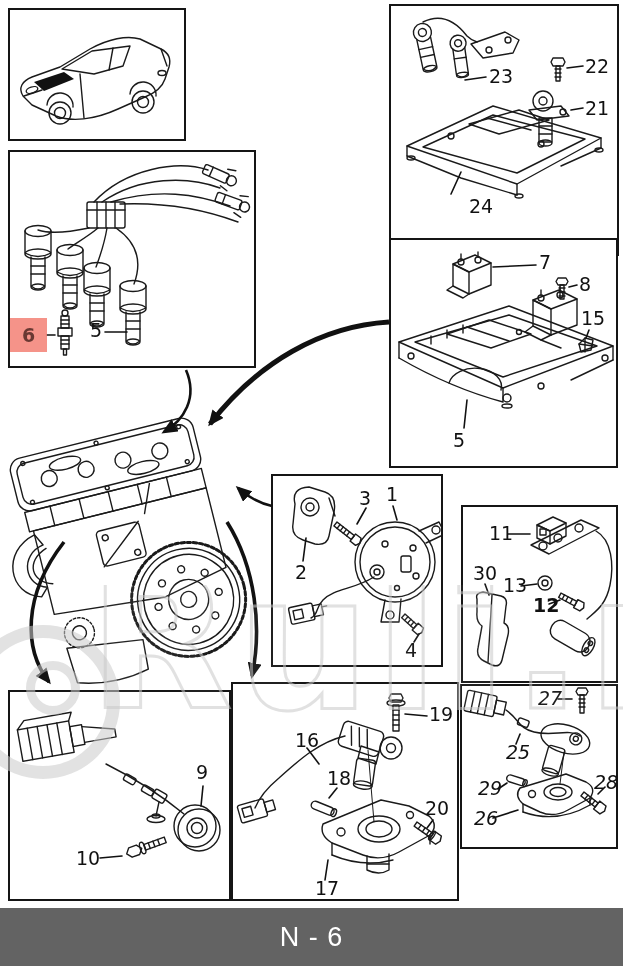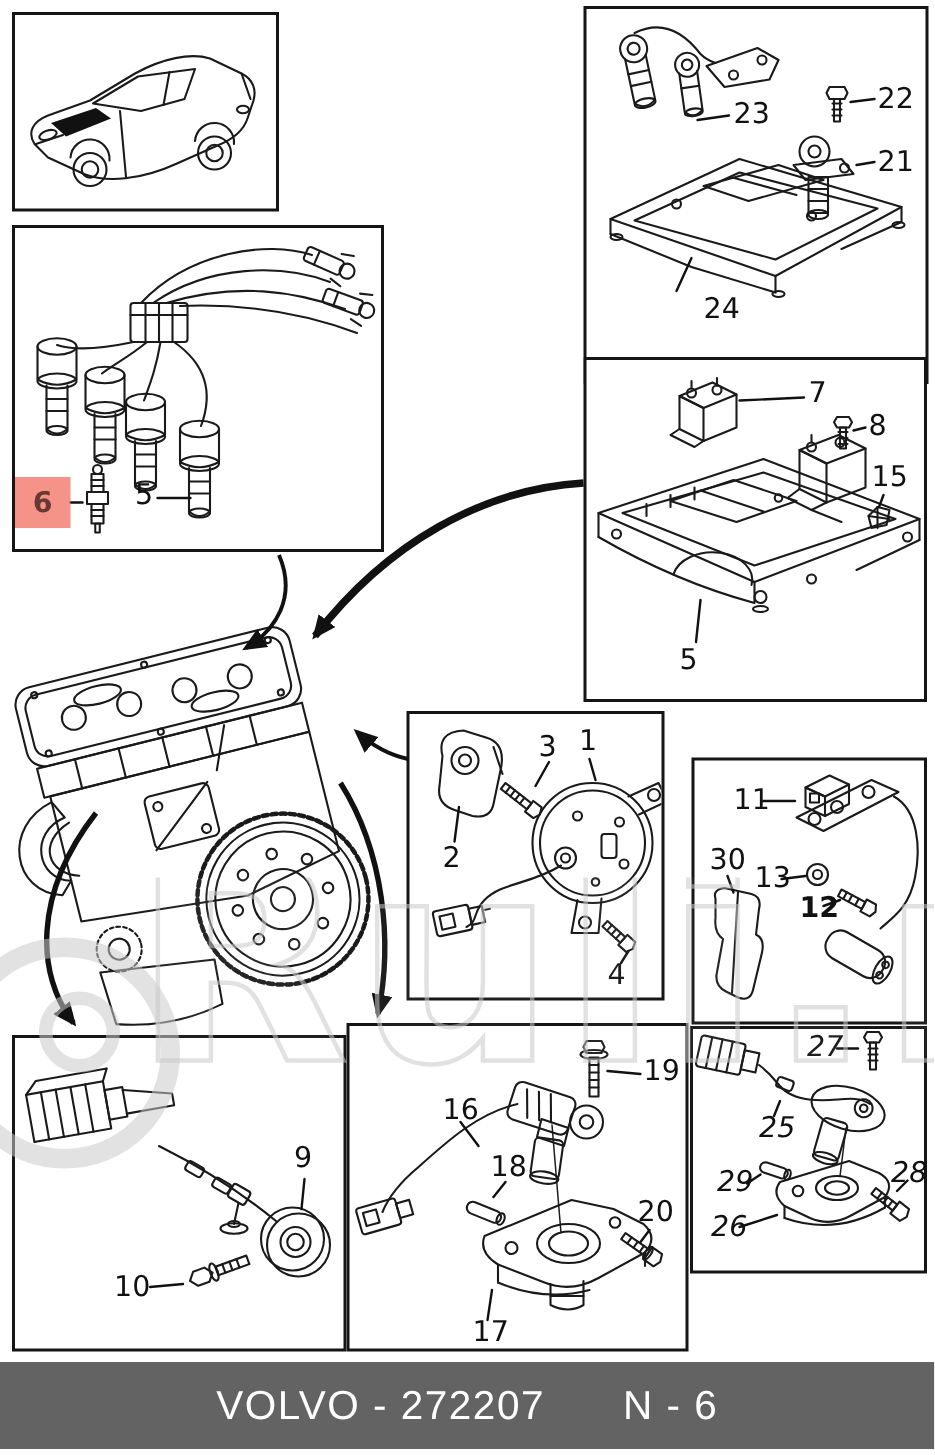--- a/index.html
+++ b/index.html
@@ -603,17 +603,16 @@
   </svg>
 
   <div id="watermark">
     <div id="wm-ring"></div>
     <div id="wm-ring2"></div>
     <div id="wm-text">Ruli.ru</div>
   </div>
 
 
   <div id="footer">
-    <span>VOLVO - 272207</span>
     <span>N - 6</span>
   </div>
 
 </div>
 
 </body></html>

